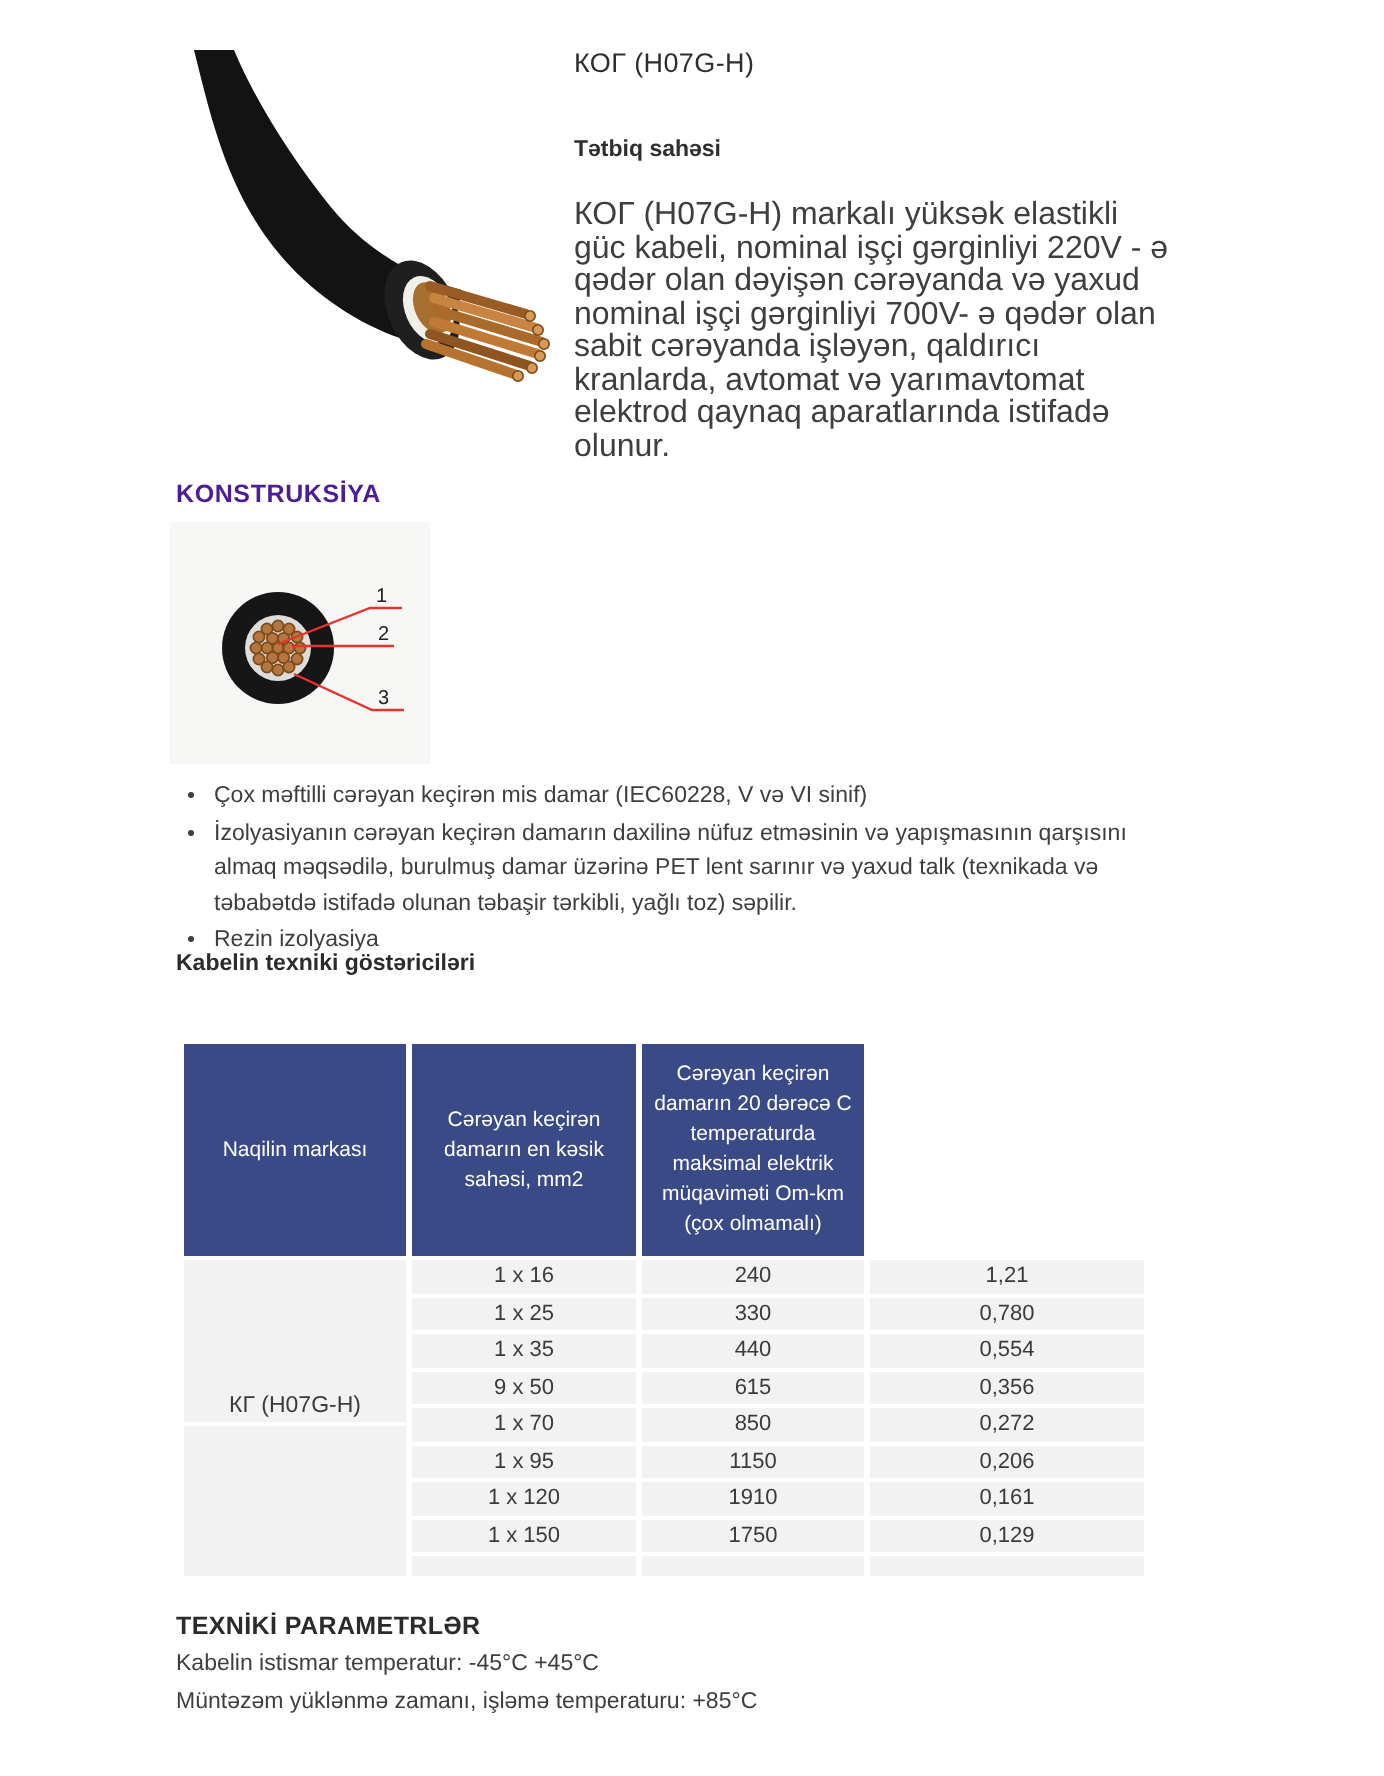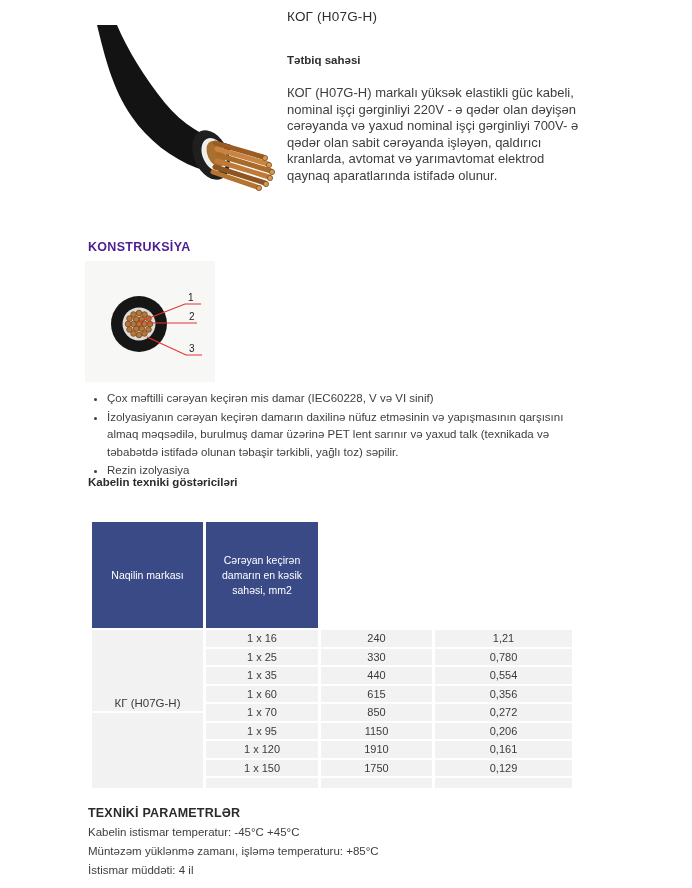--- a/index.html
+++ b/index.html
@@ -2,24 +2,24 @@
 <html><head>
 <meta charset="utf-8">
 <style>
   * { margin:0; padding:0; box-sizing:border-box; }
   html,body { width:692px; height:888px; background:#ffffff;
     font-family:"Liberation Sans", sans-serif; color:#3b3b3a; }
   .page { position:relative; width:692px; height:888px; overflow:hidden; }
 
   
   .cable-photo-box { position:absolute; left:85px; top:25px; width:190px; height:175px; }
-  .intro { position:absolute; left:287px; top:9px; width:302px; }
+  .intro { position:absolute; left:287px; top:24px; width:302px; }
   .product-title { font-size:13.5px; font-weight:400; color:#2e2e2d; letter-spacing:.2px; }
   .app-heading { margin-top:30px; font-size:11.5px; font-weight:700; color:#2e2e2d; }
-  .app-text { margin-top:19px; font-size:13px; line-height:16.5px; color:#3e3e3d; }
+  .app-text { margin-top:19px; font-size:16px; line-height:16.5px; color:#3e3e3d; }
 
   
   .construction-heading { position:absolute; left:88px; top:240px; font-size:12.5px;
     font-weight:700; color:#4c1d95; letter-spacing:.3px; }
   .diagram-box { position:absolute; left:85px; top:261px; width:130px; height:121px; }
   .bullets { position:absolute; left:90px; top:390px; width:482px; list-style:disc;
     padding-left:17px; font-size:11.5px; line-height:17.5px; color:#3e3e3d; }
   .bullets li { margin-bottom:1px; }
   .specs-heading { position:absolute; left:88px; top:476px; font-size:11.5px;
     font-weight:700; color:#2b2b2b; }
@@ -143,37 +143,38 @@
     <li>İzolyasiyanın cərəyan keçirən damarın daxilinə nüfuz etməsinin və yapışmasının qarşısını almaq məqsədilə, burulmuş damar üzərinə PET lent sarınır və yaxud talk (texnikada və təbabətdə istifadə olunan təbaşir tərkibli, yağlı toz) səpilir.</li>
     <li>Rezin izolyasiya</li>
   </ul>
 
   <div class="specs-heading">Kabelin texniki göstəriciləri</div>
 
   <div class="spec-table">
     <div class="t-head">
       <div class="th">Naqilin markası</div>
       <div class="th">Cərəyan keçirən damarın en kəsik sahəsi, mm2</div>
+      <div class="th">Cərəyan keçirən damarın 20 dərəcə C temperaturda maksimal elektrik müqaviməti Om-km (çox olmamalı)</div>
     </div>
     <div class="t-body">
       <div class="t-label-col">
         <div class="label-top">КГ (H07G-H)</div>
         <div class="label-bottom"></div>
       </div>
       <div class="t-grid">
         <div class="td">1 x 16</div>
         <div class="td">240</div>
         <div class="td">1,21</div>
         <div class="td">1 x 25</div>
         <div class="td">330</div>
         <div class="td">0,780</div>
         <div class="td">1 x 35</div>
         <div class="td">440</div>
         <div class="td">0,554</div>
-        <div class="td">1 x 60</div>
+        <div class="td">9 x 50</div>
         <div class="td">615</div>
         <div class="td">0,356</div>
         <div class="td">1 x 70</div>
         <div class="td">850</div>
         <div class="td">0,272</div>
         <div class="td">1 x 95</div>
         <div class="td">1150</div>
         <div class="td">0,206</div>
         <div class="td">1 x 120</div>
         <div class="td">1910</div>
@@ -185,16 +186,15 @@
         <div class="td"></div>
         <div class="td"></div>
       </div>
     </div>
   </div>
 
   <div class="tech-params">
     <div class="tech-heading">TEXNİKİ PARAMETRLƏR</div>
     <div class="tech-line">Kabelin istismar temperatur: -45°C +45°C</div>
     <div class="tech-line">Müntəzəm yüklənmə zamanı, işləmə temperaturu: +85°C</div>
-    <div class="tech-line">İstismar müddəti: 4 il</div>
   </div>
 
 </div>
 
 </body></html>

